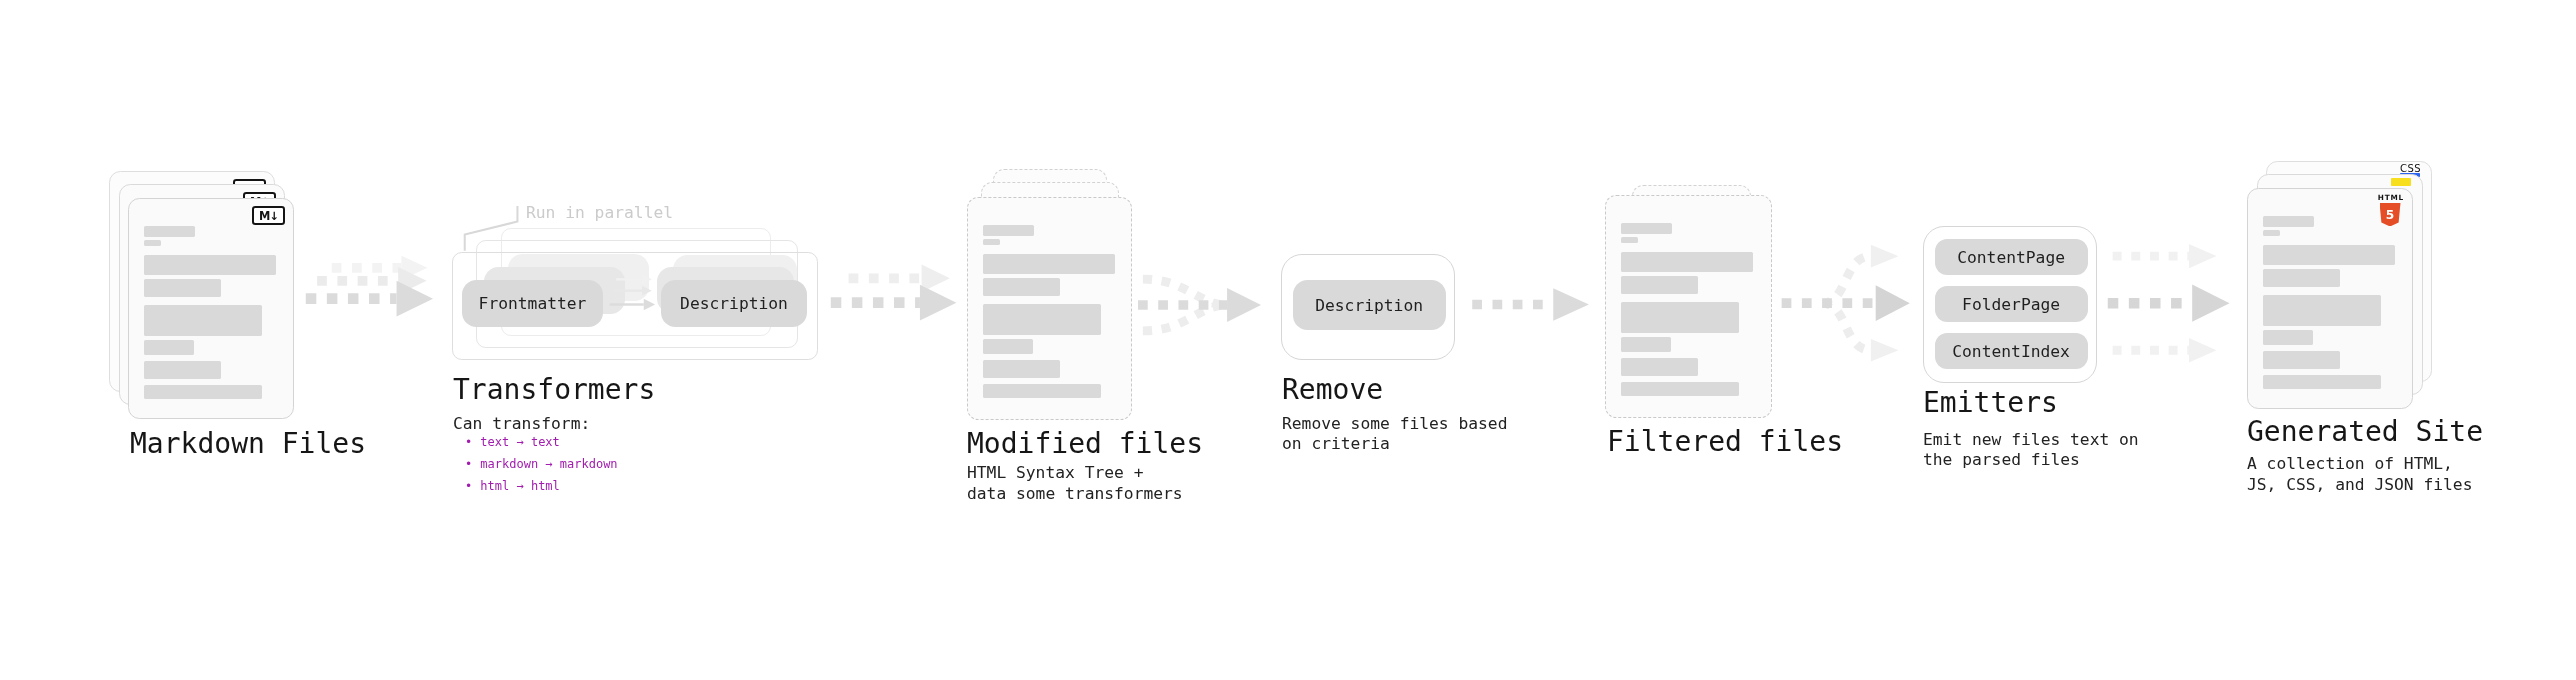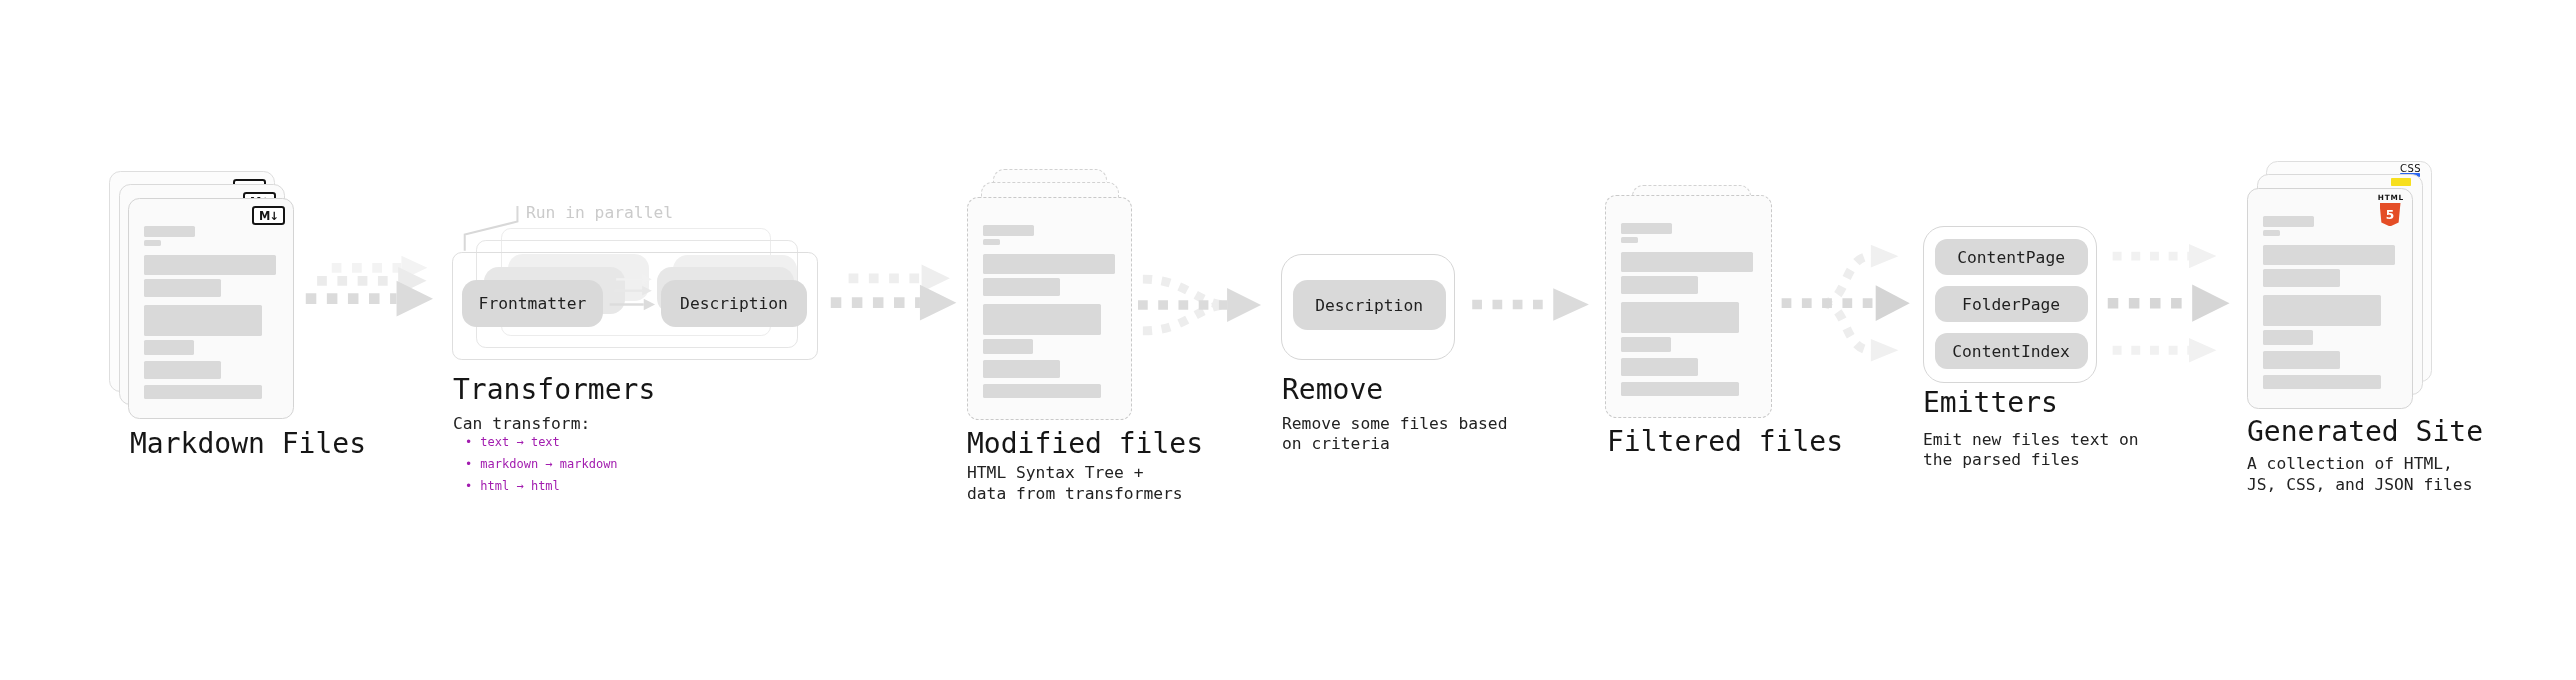--- a/index.html
+++ b/index.html
@@ -161,21 +161,21 @@
           <div class="bar" style="top: 80px; width: 77px; height: 18px; background: rgb(217, 217, 217);"></div>
           <div class="bar" style="top: 106px; width: 118px; height: 31px; background: rgb(217, 217, 217);"></div>
           <div class="bar" style="top: 141px; width: 50px; height: 14.6px; background: rgb(217, 217, 217);"></div>
           <div class="bar" style="top: 162px; width: 77px; height: 18px; background: rgb(217, 217, 217);"></div>
           <div class="bar" style="top: 186px; width: 118px; height: 14px; background: rgb(217, 217, 217);"></div>
         </div>
     </div>
   </div>
   <div class="stage-label" style="left:967px; top:430px;">Modified files</div>
   <div class="stage-desc" style="left:967px; top:463px;">HTML Syntax Tree +</div>
-  <div class="stage-desc" style="left:967px; top:484px;">data from transformers</div>
+  <div class="stage-desc" style="left:967px; top:484px;">data some transformers</div>
 
   <svg style="left:1136px; top:271px;" width="140" height="68" viewBox="0 0 172 84">
     <path d="M 8,10 C 62,10 76,42 112,42" fill="none" stroke="#ededed" stroke-width="11" stroke-dasharray="11 12"></path>
     <path d="M 8,74 C 62,74 76,42 112,42" fill="none" stroke="#ededed" stroke-width="11" stroke-dasharray="11 12"></path>
     <line x1="2" y1="42" x2="112" y2="42" stroke="#dbdbdb" stroke-width="12" stroke-dasharray="12 13"></line>
     <polygon points="112,21 154,42 112,63" fill="#dbdbdb"></polygon>
   </svg>
 
   <div class="w-box" style="left:1281px; top:254px; width:174px; height:106px;">
     <div class="pill" style="left:10.6px; top:25px; width:153px; height:50px;">Description</div>

